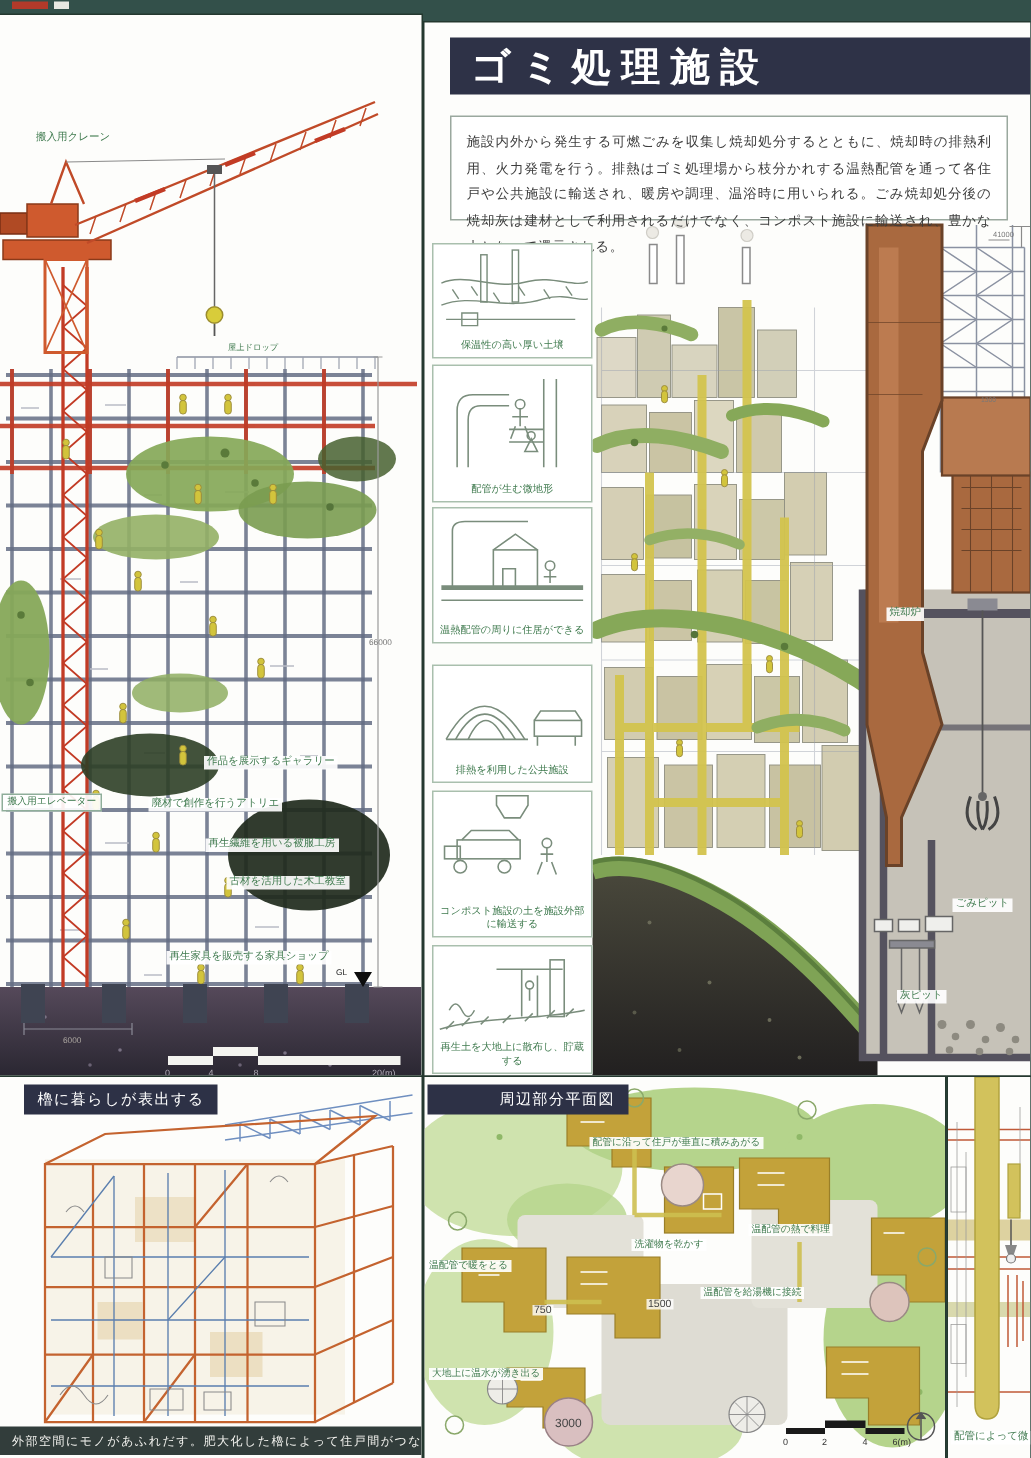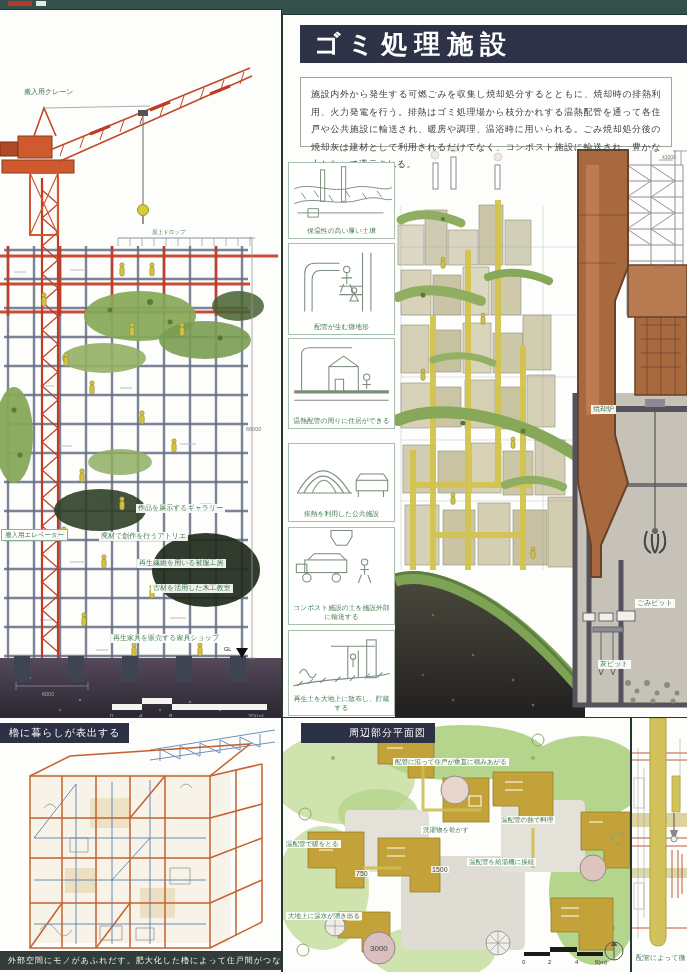--- a/index.html
+++ b/index.html
@@ -427,21 +427,21 @@
       <path d="M34 120L76 66M112 162L150 120"></path>
     </g>
 
     <g stroke="#8a8a8a" stroke-width=".7" fill="none">
       <path d="M40 212q8-12 16 0q8 12 16 0"></path>
       <path d="M100 208h22v14h-22zM136 210h18v12h-18z"></path>
       <path d="M70 120h18v14H70zM170 150h20v16h-20z"></path>
       <path d="M44 90q6-8 12 0M180 70q6-8 12 0"></path>
     </g>
   </svg>
-  <div class="navy-tag" style="left:0;top:5px;letter-spacing:1px;">櫓に暮らしが表出する</div>
+  <div class="navy-tag" style="left:16px;top:5px;letter-spacing:1px;">櫓に暮らしが表出する</div>
   <div class="caption-bar" style="bottom:2px;">外部空間にモノがあふれだす。肥大化した櫓によって住戸間がつながっていく。</div>
 </div>
 
 <div class="panel" style="left:283px;top:718px;width:347px;height:254px;">
   <svg width="347" height="254" viewBox="0 0 347 254">
 
     <ellipse cx="60" cy="60" rx="72" ry="46" fill="#cfe3ae"></ellipse>
     <ellipse cx="180" cy="35" rx="82" ry="28" fill="#b5d48c"></ellipse>
     <ellipse cx="300" cy="60" rx="62" ry="42" fill="#b5d48c"></ellipse>
     <ellipse cx="40" cy="170" rx="46" ry="62" fill="#cfe3ae"></ellipse>
@@ -503,21 +503,21 @@
       <rect x="267" y="229" width="27" height="5" fill="#1a1a1a"></rect>
       <rect x="294" y="234" width="26" height="4" fill="#1a1a1a"></rect>
     </g>
 
     <g stroke="#555" fill="none" stroke-width="1">
       <circle cx="331" cy="233" r="9"></circle>
       <path d="M331 224V242"></path>
         <path d="M328 228l3-4 3 4" fill="#555"></path>
     </g>
   </svg>
-  <div class="navy-tag" style="left:18px;top:5px;letter-spacing:1px;padding-left:48px;">周辺部分平面図</div>
+  <div class="navy-tag" style="left:2px;top:5px;letter-spacing:1px;padding-left:48px;">周辺部分平面図</div>
   <div class="glabel" style="left:110px;top:40px;font-size:6.5px;">配管に沿って住戸が垂直に積みあがる</div>
   <div class="glabel" style="left:216px;top:98px;font-size:6.5px;">温配管の熱で料理</div>
   <div class="glabel" style="left:138px;top:108px;font-size:6.5px;">洗濯物を乾かす</div>
   <div class="glabel" style="left:1px;top:122px;font-size:6.5px;">温配管で暖をとる</div>
   <div class="glabel" style="left:184px;top:140px;font-size:6.5px;">温配管を給湯機に接続</div>
   <div class="glabel" style="left:3px;top:194px;font-size:6.5px;">大地上に温水が湧き出る</div>
   <div class="num" style="left:72px;top:152px;">750</div>
   <div class="num" style="left:148px;top:148px;">1500</div>
   <div class="num" style="left:86px;top:226px;background:transparent;font-size:8px;">3000</div>
   <div class="tick" style="left:239px;top:241px;">0</div>

